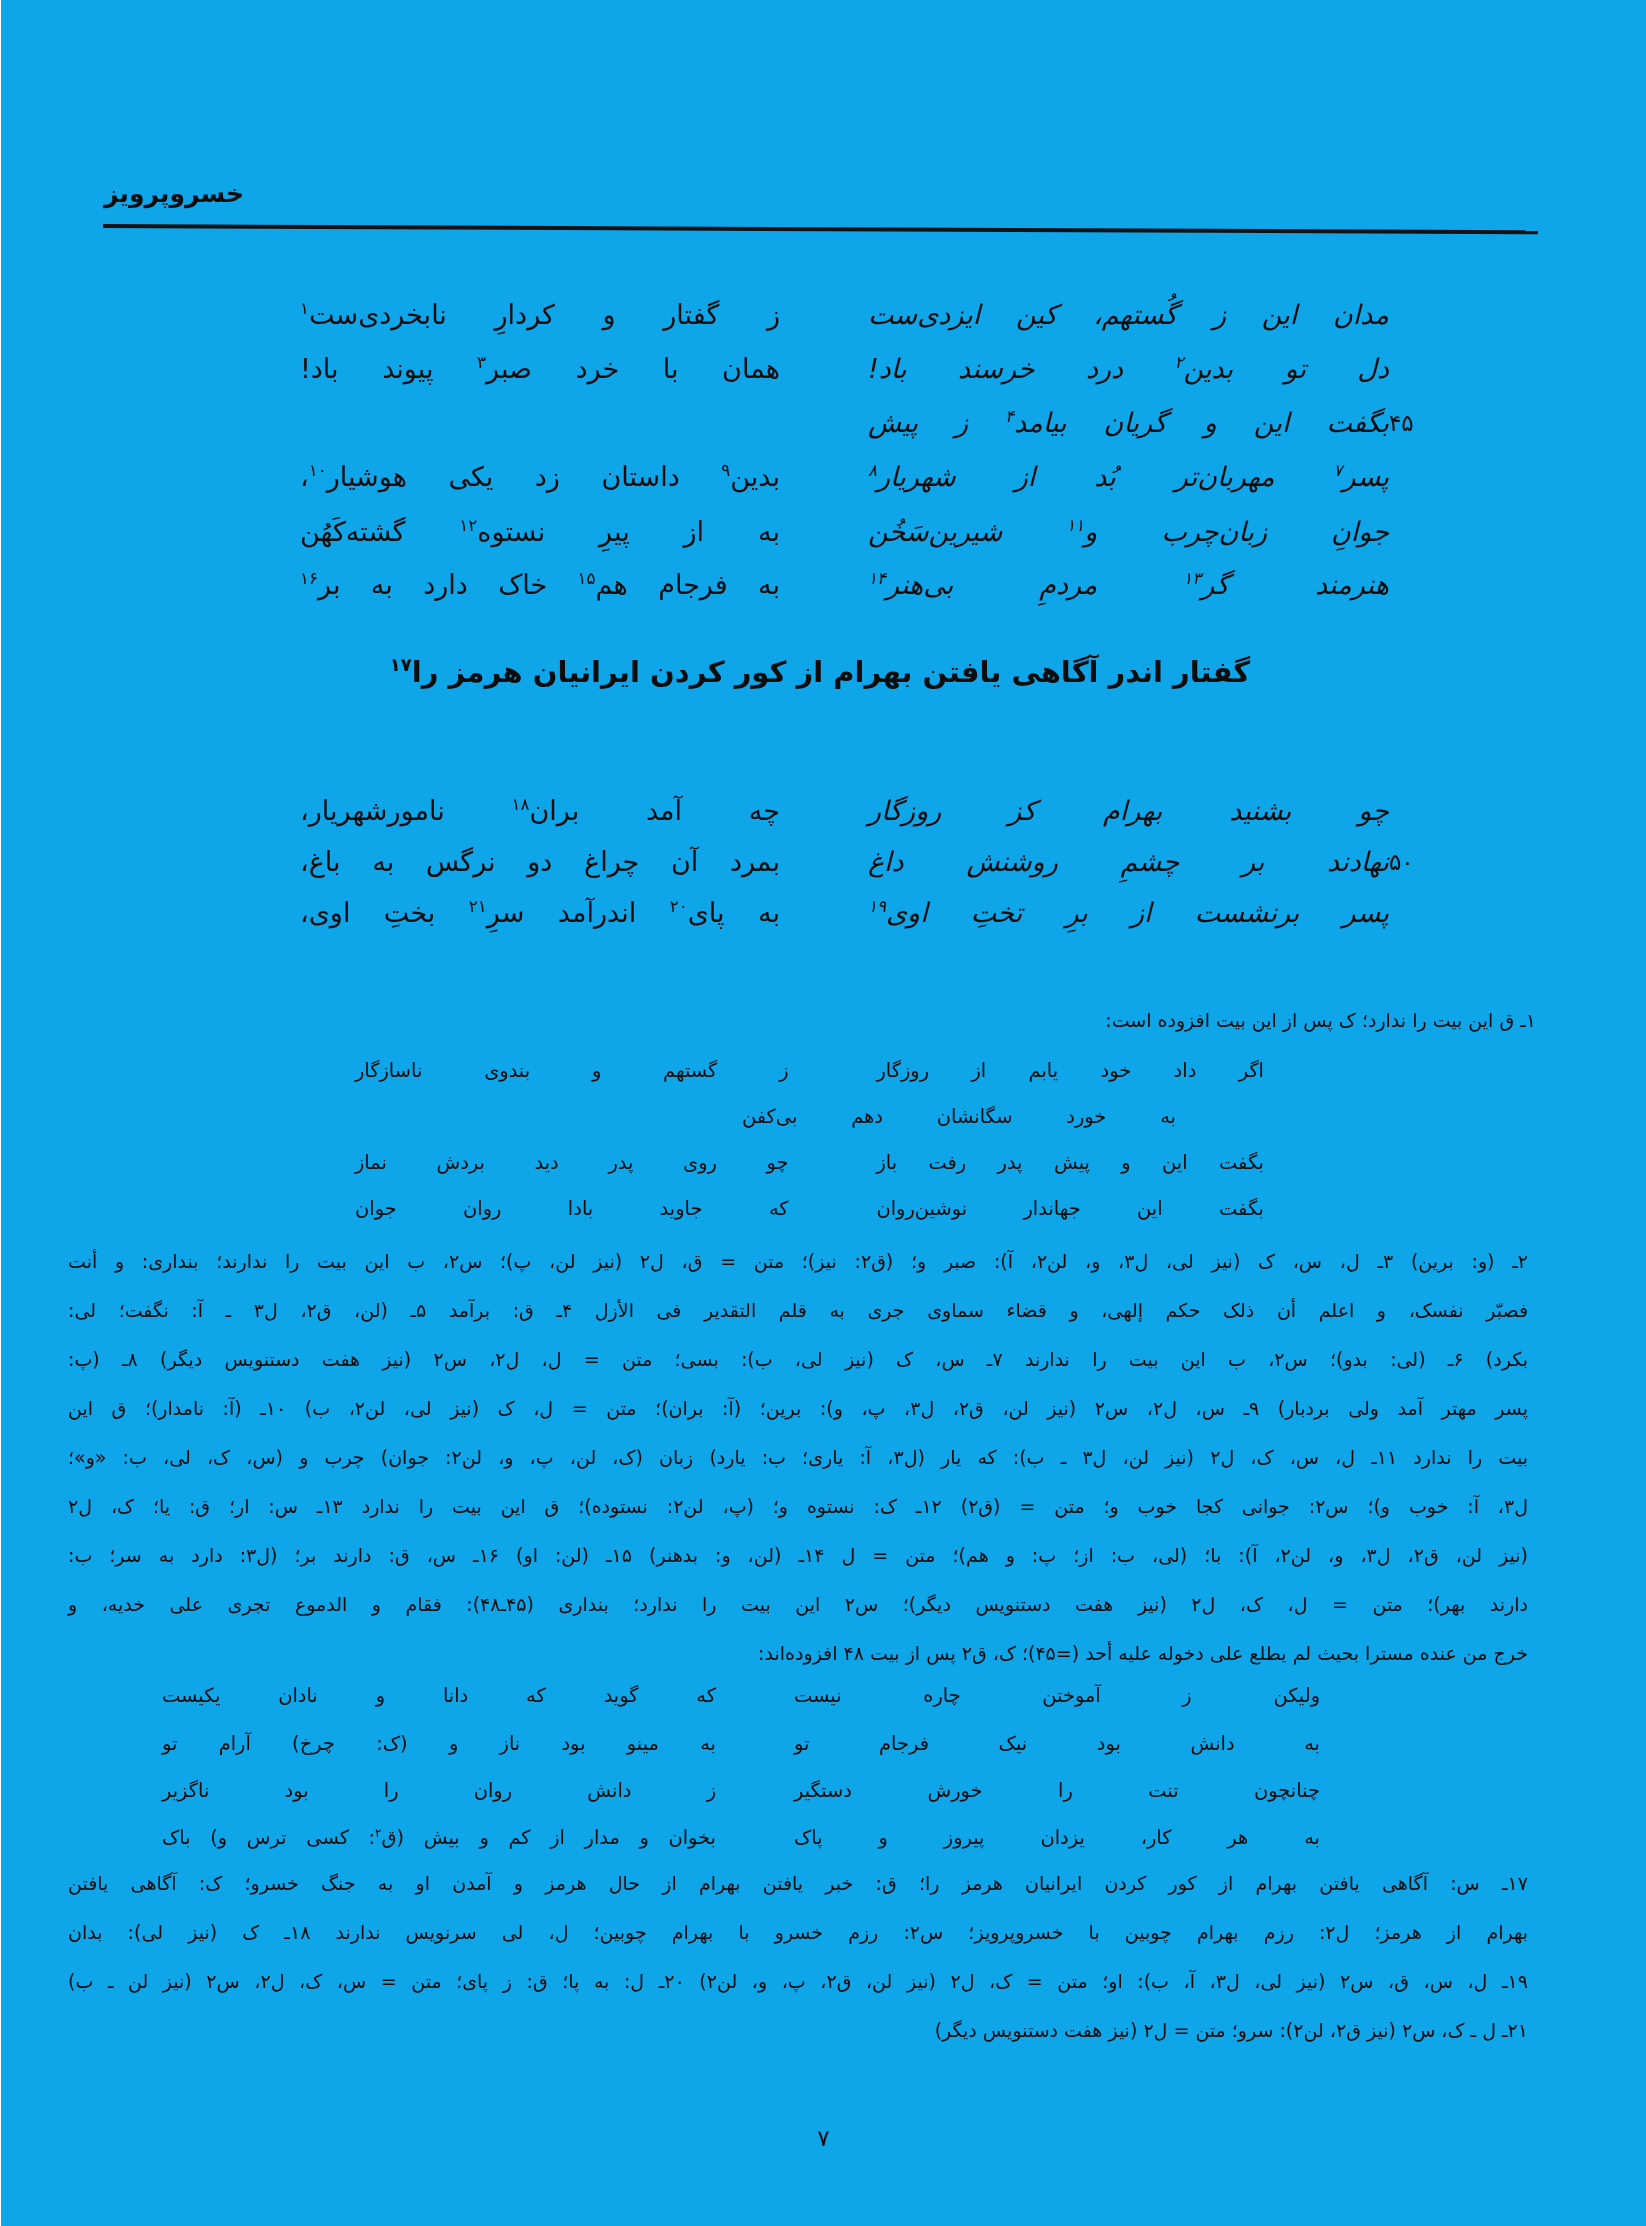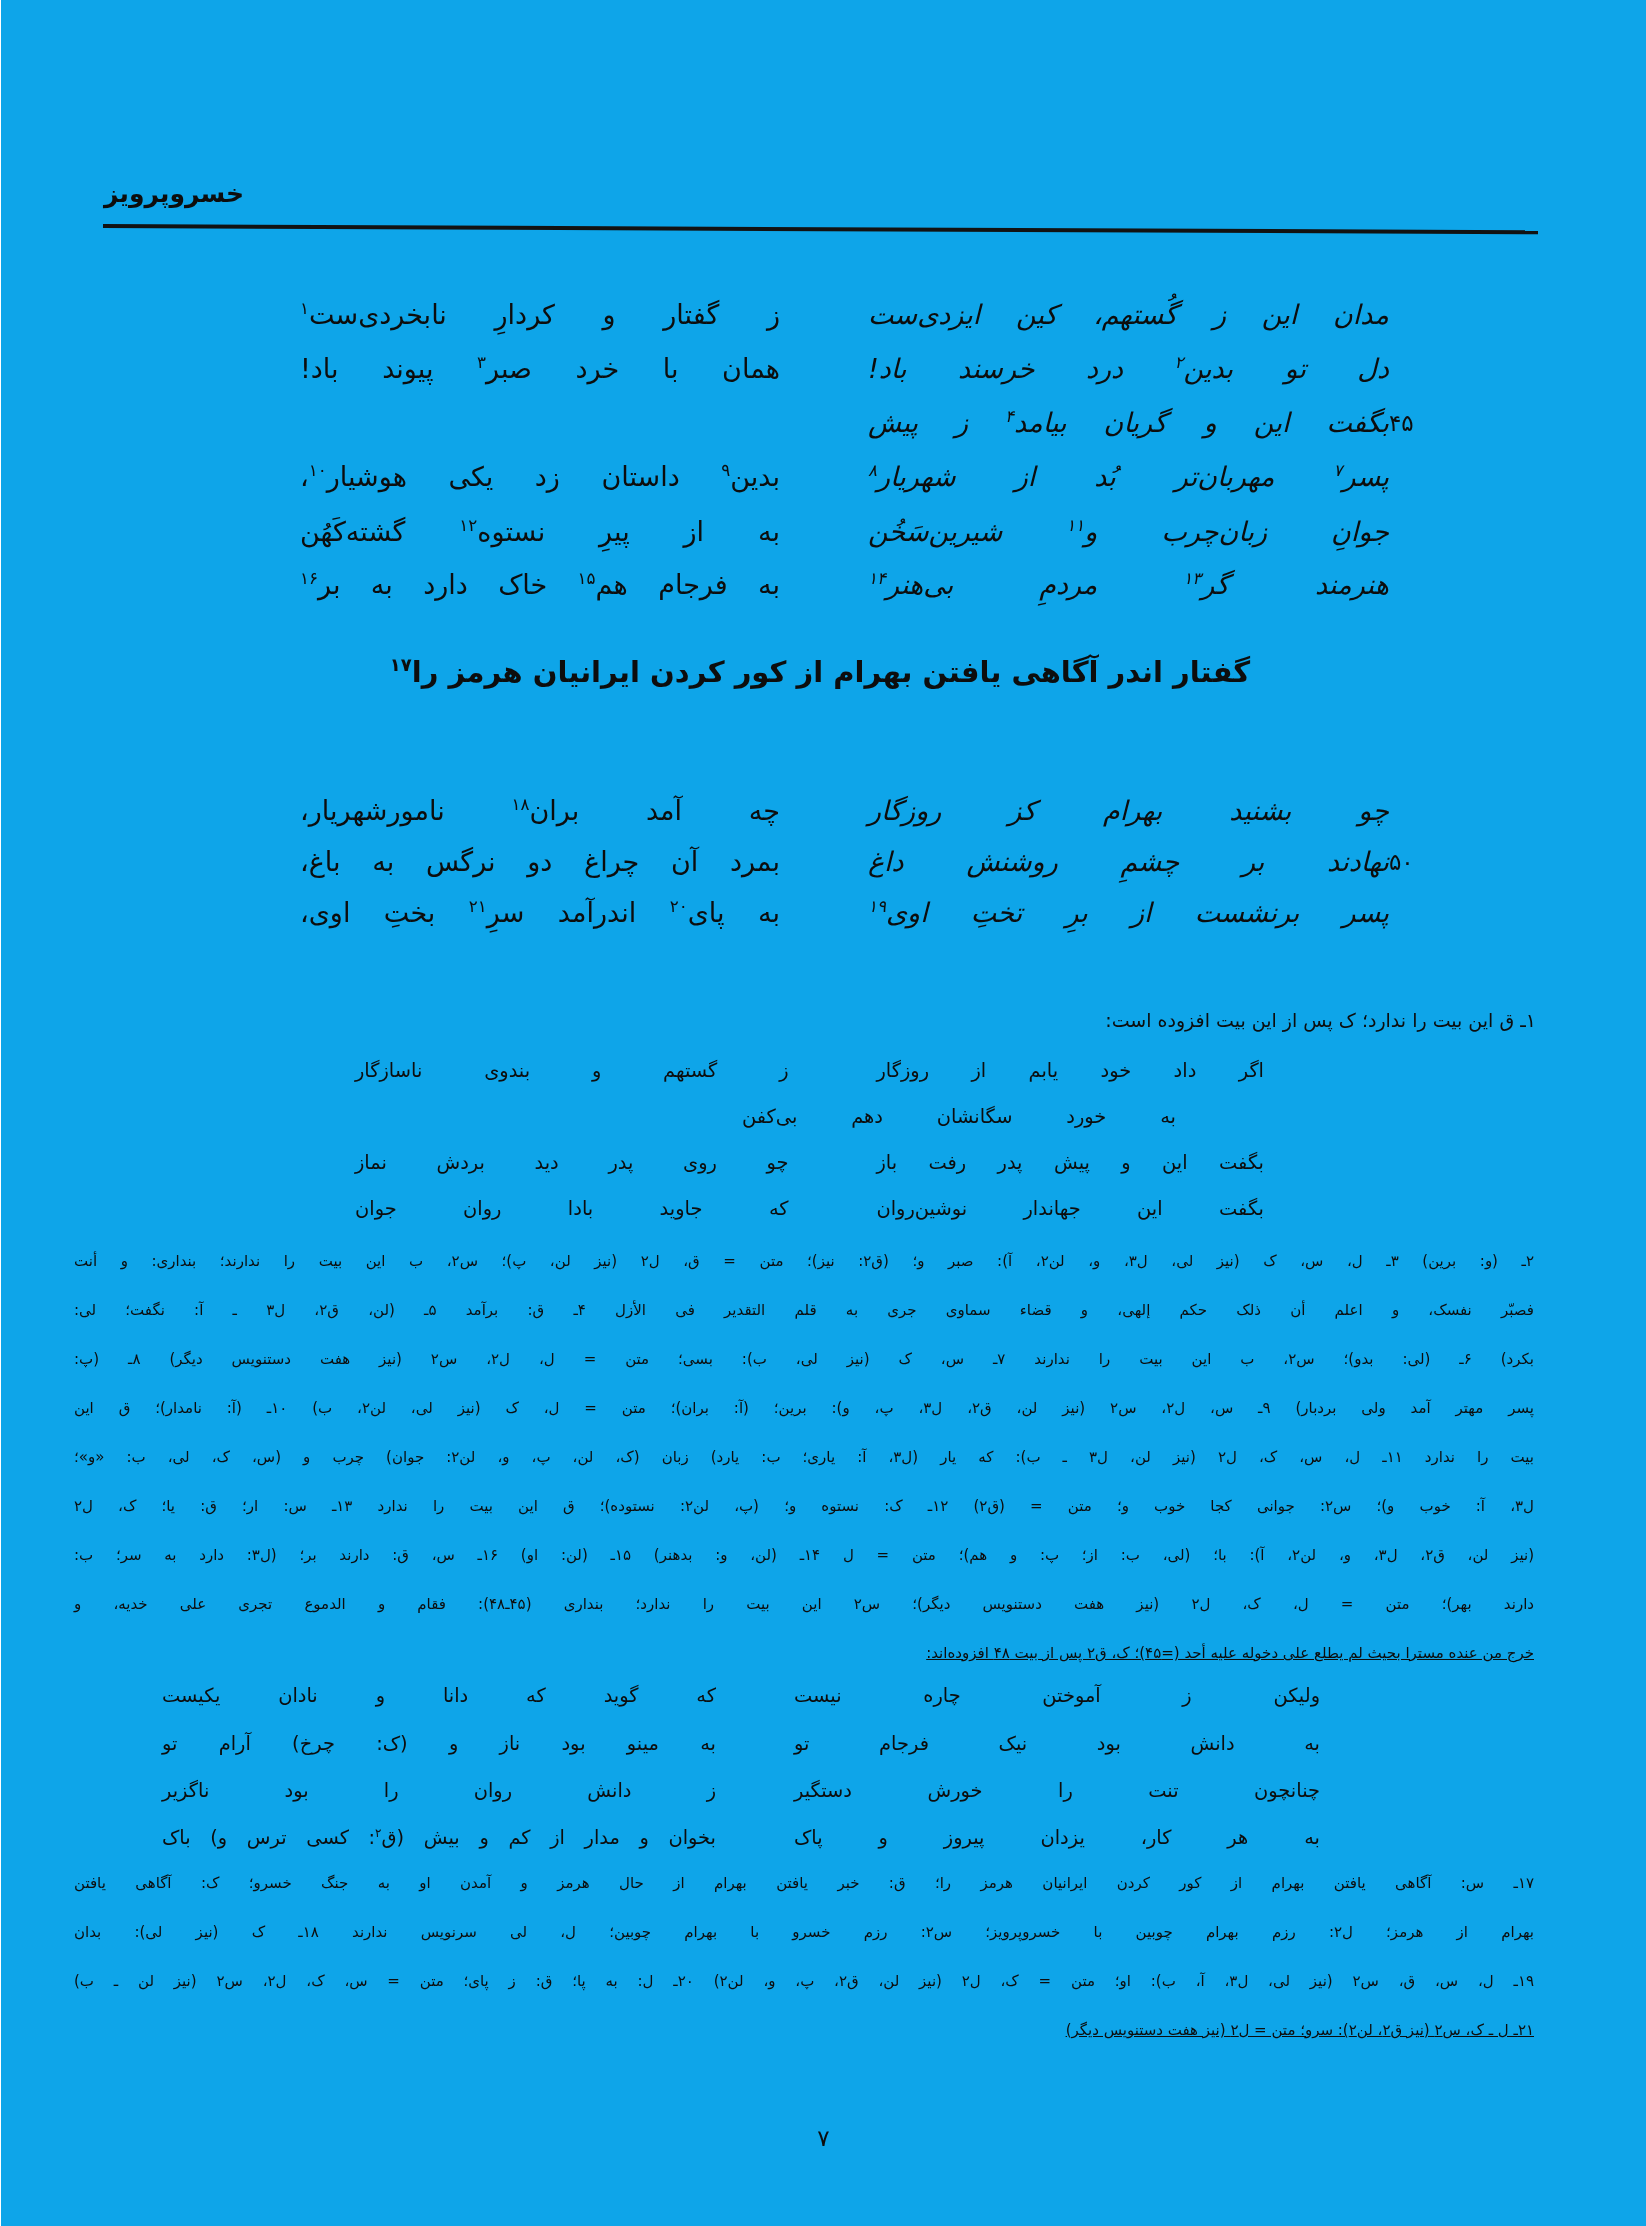--- a/index.html
+++ b/index.html
@@ -48,24 +48,24 @@
   .section-heading{
     position:absolute;left:104px;top:644px;width:1432px;
     text-align:center;font-weight:bold;font-size:29px;line-height:57px;direction:rtl;
   }
 
   
   .fn-intro{
     position:absolute;left:104px;top:999px;width:1432px;
     direction:rtl;text-align:right;font-size:19px;line-height:42px;
   }
-  .apparatus{position:absolute;left:74px;width:1460px;direction:rtl;font-size:15px;}
+  .apparatus{position:absolute;left:68px;width:1460px;direction:rtl;font-size:19px;}
   .apparatus .app-line{height:49px;line-height:49px;direction:rtl;white-space:nowrap;}
   .apparatus .app-line.just{text-align:justify;text-align-last:justify;}
-  .apparatus .app-line.plain{text-align:right;text-decoration:underline;}
+  .apparatus .app-line.plain{text-align:right;}
   #apparatus1{top:1237px;}
   #apparatus2{top:1859px;}
 
   .page-number{
     position:absolute;left:0;top:2125px;width:1647px;
     text-align:center;font-size:23px;direction:rtl;
   }
 </style>
 </head>
 <body>

